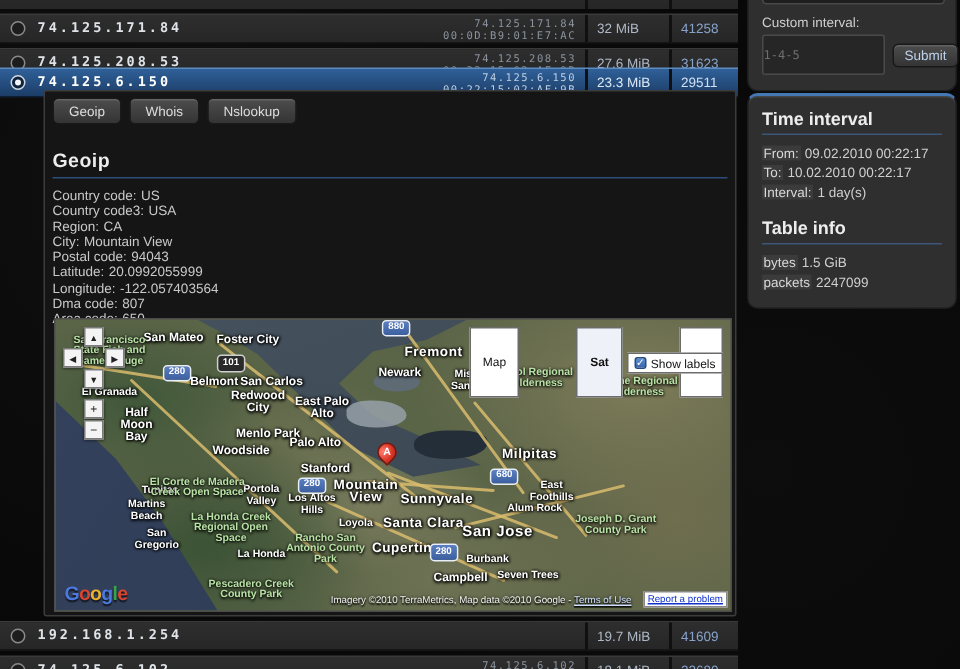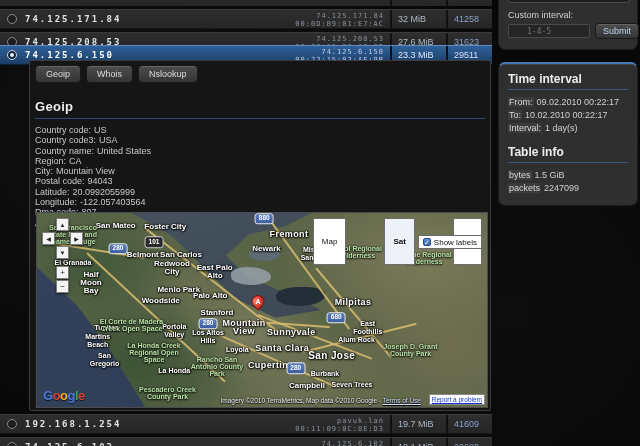--- a/index.html
+++ b/index.html
@@ -96,22 +96,22 @@
     color:#1133cc; text-decoration:underline; padding:1px 2px; cursor:pointer; }
 
   
   .sidebar { position:absolute; left:498px; top:0; width:140px; }
   .panel { background:#2f2f2f; border:1px solid #1c1c1c; border-radius:7px; box-shadow:inset 0 1px 0 #474747; }
   .panel1 { position:absolute; left:0; top:-26px; width:140px; padding:8px 9px 10px; }
   .pselect { width:122px; height:20px; background:linear-gradient(180deg,#262626,#1e1e1e); border:1px solid #4a4a4a;
     border-radius:3px; position:relative; }
   .plabel1 { font-size:9px; color:#cfcfcf; margin:7px 0 3px; }
   .irow { display:flex; gap:5px; align-items:center; }
-  .itext { width:82px; height:14px; background:#262626; border:1px solid #4a4a4a; border-radius:2px;
-    color:#6f6f6f; font-size:8px; padding:0 18px; font-family:"DejaVu Sans Mono", monospace; }
+  .itext { width:82px; height:27px; background:#262626; border:1px solid #4a4a4a; border-radius:2px;
+    color:#6f6f6f; font-size:8px; padding:0 0; font-family:"DejaVu Sans Mono", monospace; }
   .submit { font-size:9px; color:#bcd2ec; background:linear-gradient(180deg,#4d4d4d,#343434);
     border:1px solid #191919; border-radius:4px; padding:2px 7px; box-shadow:inset 0 1px 0 #636363; cursor:pointer; }
   .panel2 { position:absolute; left:0; top:62px; width:140px; padding:8px 9px 10px; border-top:2px solid #4378b4; }
   .shead { font-size:12px; font-weight:bold; color:#ededed; border-bottom:1px solid #3c5holder; border-bottom:1px solid #3c577a; padding-bottom:3px; margin-bottom:6px; }
   .shead2 { margin-top:10px; }
   .sline { font-size:9px; color:#cfcfcf; line-height:13px; white-space:nowrap; }
   .sline .slab { background:#3b3b3b; padding:0 1px; color:#d8d8d8; }
   .sline .sval { margin-left:3px; }
 </style>
 </head>
@@ -175,21 +175,20 @@
       <button class="btn">Geoip</button>
       <button class="btn">Whois</button>
       <button class="btn">Nslookup</button>
     </div>
 
     <div class="sechead">Geoip</div>
 
     <div class="gfields">
       <div class="gline"><span class="glab">Country code:</span><span class="gval">US</span></div>
       <div class="gline"><span class="glab">Country code3:</span><span class="gval">USA</span></div>
-      <div class="gline"><span class="glab">Country name:</span><span class="gval">United States</span></div>
       <div class="gline"><span class="glab">Region:</span><span class="gval">CA</span></div>
       <div class="gline"><span class="glab">City:</span><span class="gval">Mountain View</span></div>
       <div class="gline"><span class="glab">Postal code:</span><span class="gval">94043</span></div>
       <div class="gline"><span class="glab">Latitude:</span><span class="gval">20.0992055999</span></div>
       <div class="gline"><span class="glab">Longitude:</span><span class="gval">-122.057403564</span></div>
       <div class="gline"><span class="glab">Dma code:</span><span class="gval">807</span></div>
       <div class="gline"><span class="glab">Area code:</span><span class="gval">650</span></div>
     </div>
 
     <div class="map">
@@ -290,24 +289,20 @@
       </div>
       <div class="report">Report a problem</div>
     </div>
   </div>
 
   <div class="trow" style="top:414px;">
     <div class="main">
       <span class="radio"></span>
       <span class="ipcell">192.168.1.254</span>
     </div>
-    <div class="hostmac">
-      <div>pavuk.lan</div>
-        <div>00:11:09:0C:8E:D3</div>
-    </div>
     <div class="vcell">19.7 MiB</div>
     <div class="pcell">41609</div>
   </div>
 
   <div class="trow" style="top:437px;">
     <div class="main">
       <span class="radio"></span>
       <span class="ipcell">74.125.6.102</span>
     </div>
     <div class="hostmac">

